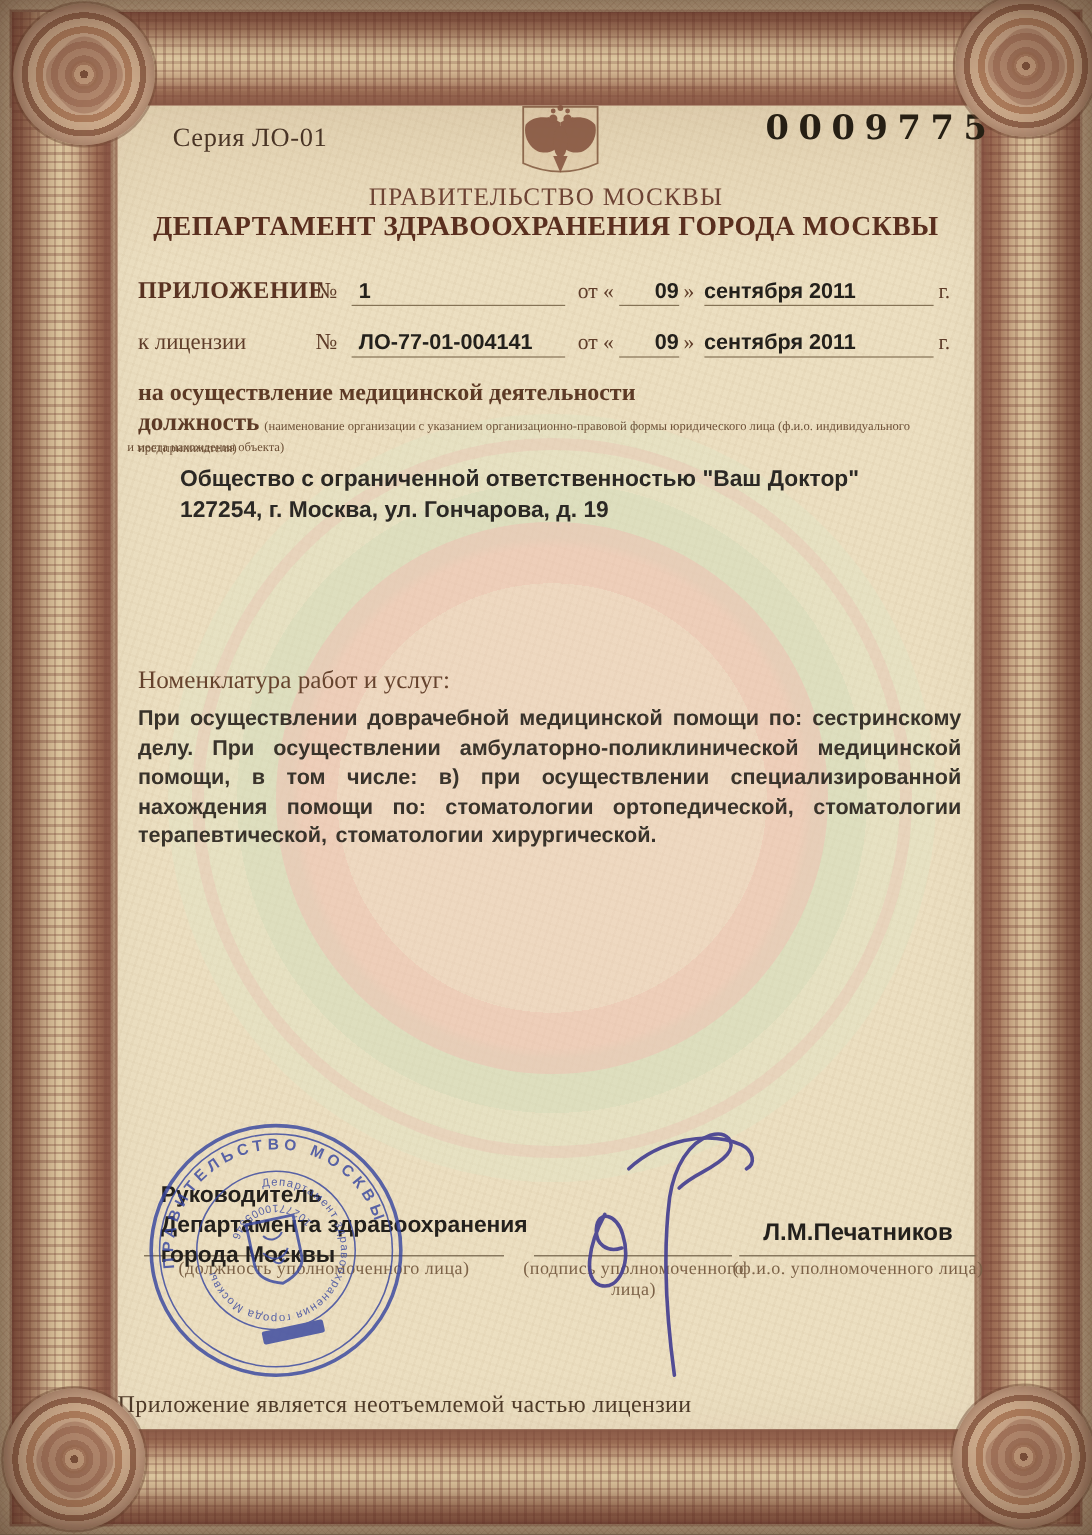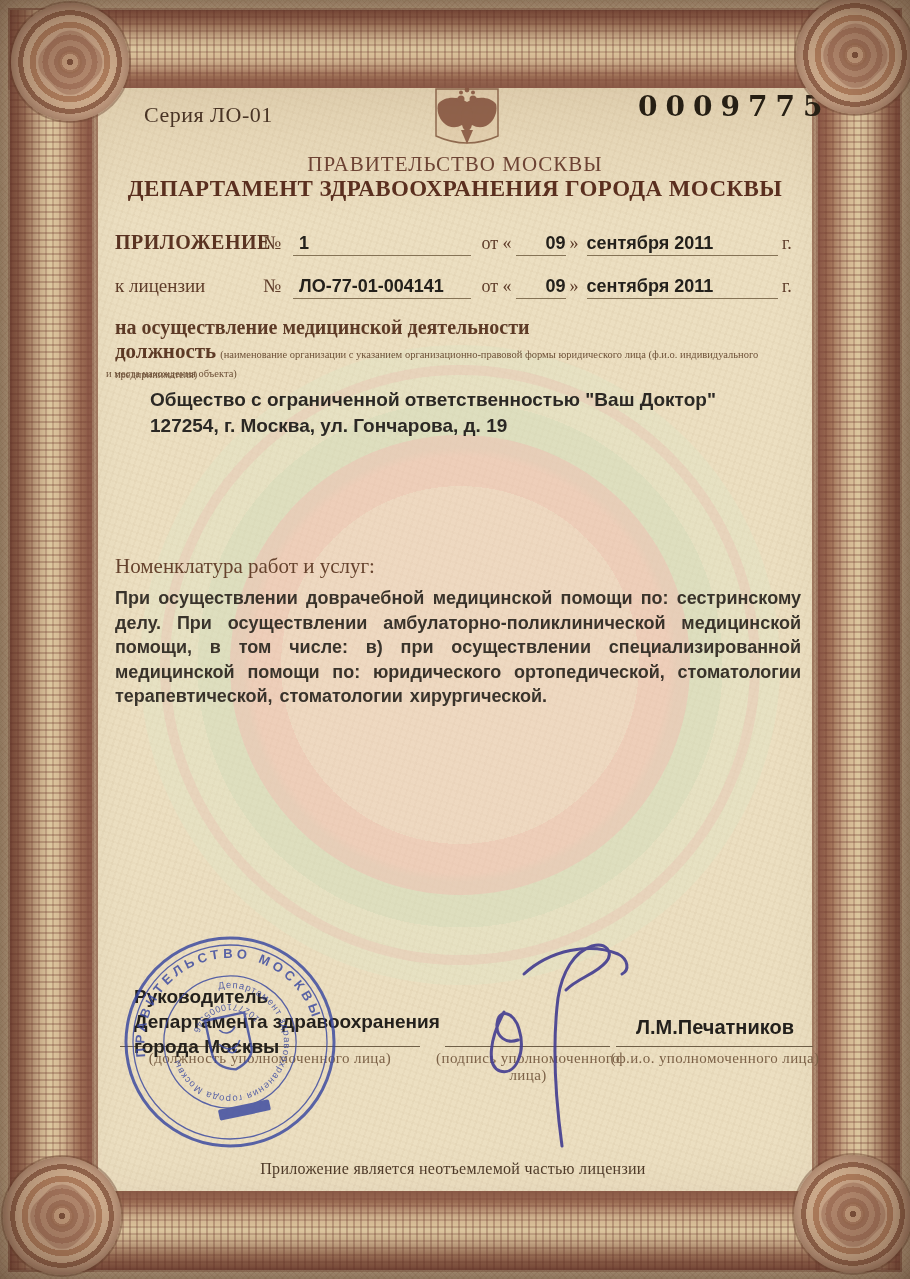--- a/index.html
+++ b/index.html
@@ -108,21 +108,21 @@
   .sl-right{ left:518px; width:197px; top:958px; }
   .caption { font-size:15px; color:#7c6248; text-align:center; letter-spacing:.4px; z-index:4; }
   .cap-left { left:22px; width:300px; top:962px; }
   .cap-mid  { left:330px; width:200px; top:962px; }
   .cap-right{ left:512px; width:210px; top:962px; }
   .sign-name { left:512px; width:210px; top:928px; text-align:center; font-size:20px; color:#23201c; z-index:5; }
 
   .stamp { left:20px; top:842px; z-index:6; opacity:.82; }
   .signature { left:368px; top:846px; z-index:7; }
 
-  .footer { left:0; right:4px; top:1072px; text-align:center; font-size:16px; color:#4f3b29; letter-spacing:.3px; }
+  .footer { left:0; right:4px; top:1072px; font-size:20px; color:#4f3b29; letter-spacing:.3px; }
 </style>
 </head>
 <body>
 
 <div class="page">
   <div class="band h band-top"></div>
   <div class="band h band-bottom"></div>
   <div class="band v band-left"></div>
   <div class="band v band-right"></div>
   <div class="rosette r-tl"></div>
@@ -186,21 +186,21 @@
       <span class="small">(наименование организации с указанием организационно-правовой формы юридического лица (ф.и.о. индивидуального предпринимателя)</span>
     </div>
     <div class="abs issued2">и места нахождения объекта)</div>
 
     <div class="abs company sans">
       <div>Общество с ограниченной ответственностью "Ваш Доктор"</div>
       <div>127254, г. Москва, ул. Гончарова, д. 19</div>
     </div>
 
     <div class="abs nom-title">Номенклатура работ и услуг:</div>
-    <div class="abs nom-text sans">При осуществлении доврачебной медицинской помощи по: сестринскому делу. При осуществлении амбулаторно-поликлинической медицинской помощи, в том числе: в) при осуществлении специализированной медицинской помощи по: юридического ортопедической, стоматологии терапевтической, стоматологии хирургической.</div>
+    <div class="abs nom-text sans">При осуществлении доврачебной медицинской помощи по: сестринскому делу. При осуществлении амбулаторно-поликлинической медицинской помощи, в том числе: в) при осуществлении специализированной нахождения помощи по: стоматологии ортопедической, стоматологии терапевтической, стоматологии хирургической.</div>
 
     <svg class="abs stamp" width="224" height="224" viewBox="0 0 224 224">
       <defs>
         <path id="arcOuter" d="M 27,127 A 86,86 0 1 1 197,127"></path>
         <path id="arcInner" d="M 112,58 a 54,54 0 1 1 -0.01,0"></path>
         <path id="arcReg" d="M 150,112 A 38,38 0 0 0 74,112"></path>
       </defs>
       <g stroke="#3847a0" fill="none" transform="rotate(-12 112 112)">
         <circle cx="112" cy="112" r="104" stroke-width="3"></circle>
         <circle cx="112" cy="112" r="97" stroke-width="1.3"></circle>

